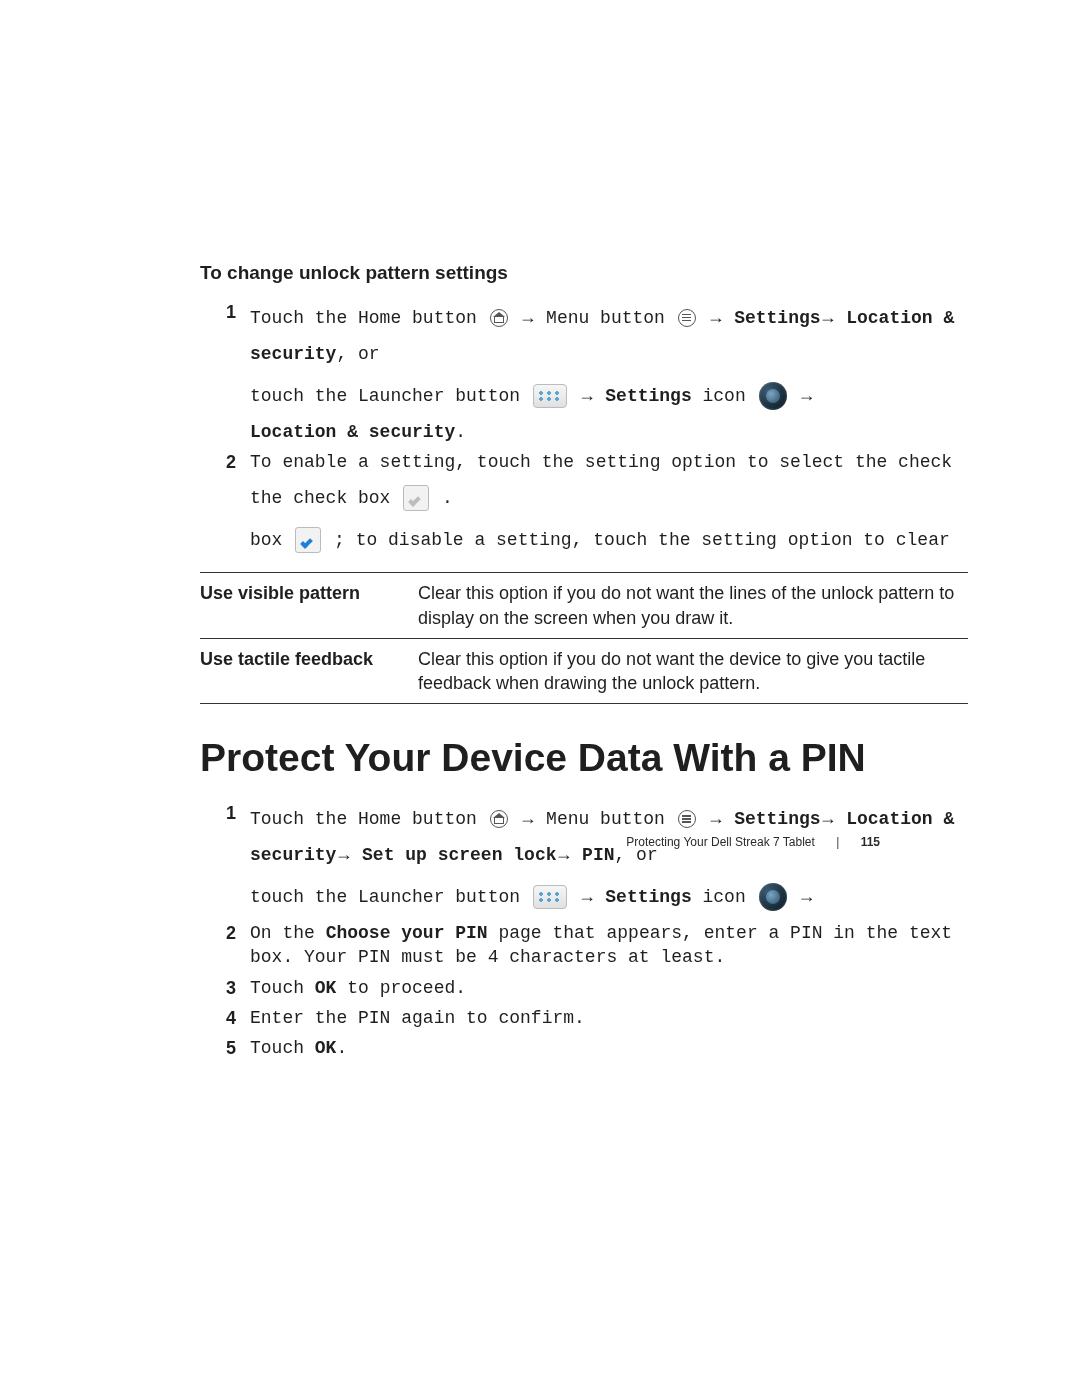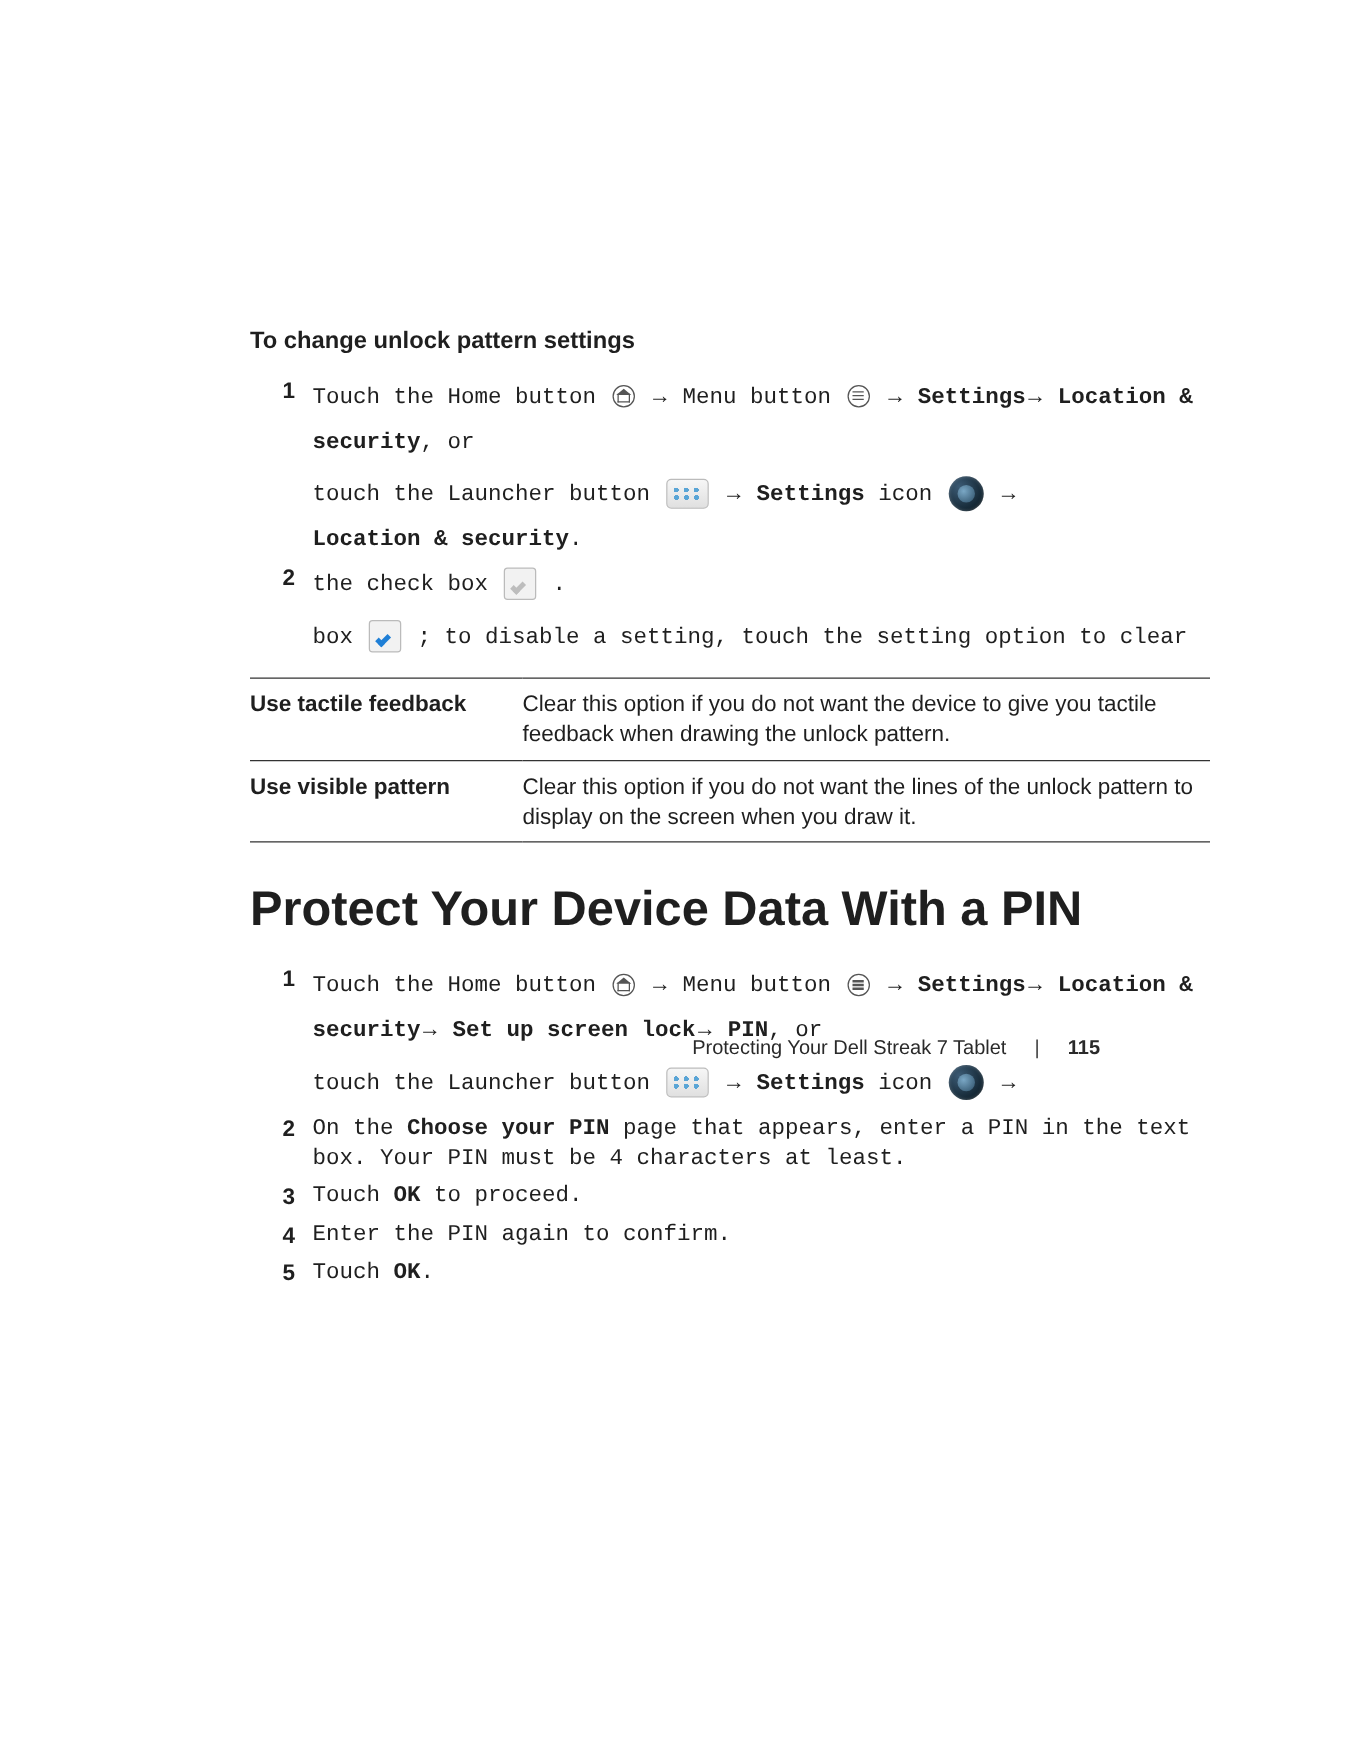--- a/index.html
+++ b/index.html
@@ -197,21 +197,21 @@
     vertical-align: top;
     padding: 8px 8px 8px 0;
   }
   .opt-table tr { border-top: 1px solid #333; }
   .opt-table tr:last-child { border-bottom: 1px solid #333; }
   .opt-table td.label { font-weight:700; width: 210px; }
   .footer {
     position:absolute;
     bottom: 300px;
     right: 200px;
-    font-size: 16px;
+    font-size: 12px;
     color:#2a2a2a;
   }
   .footer .divider { padding: 0 18px; color:#444; }
   .footer .pg { font-weight:700; }
   
   .tall-line { line-height: 2.0; }
   b { font-weight:700; }
 </style>
 </head>
 <body>
@@ -244,44 +244,45 @@
         </p>
         <p>
           <b>Location &amp; security</b><span>.</span>
         </p>
       </div>
     </li>
 
     <li>
       <div class="num">2</div>
       <div class="body">
+        <p><span>To enable a setting, touch the setting option to select the check</span></p>
         <p class="tall-line">
           <span>the check box </span>
           <span class="inline-icon icon-check-off"></span>
           <span> .</span>
         </p>
         <p class="tall-line">
           <span>box </span>
           <span class="inline-icon icon-check-on"></span>
           <span> ; to disable a setting, touch the setting option to clear</span>
         </p>
       </div>
     </li>
   </ol>
 
   <div class="table-wrap">
     <table class="opt-table">
       <tbody>
           <tr>
+        <td class="label">Use visible pattern</td>
+        <td>Clear this option if you do not want the lines of the unlock pattern to display on the screen when you draw it.</td>
+      </tr>
+      <tr>
         <td class="label">Use tactile feedback</td>
         <td>Clear this option if you do not want the device to give you tactile feedback when drawing the unlock pattern.</td>
-      </tr>
-      <tr>
-        <td class="label">Use visible pattern</td>
-        <td>Clear this option if you do not want the lines of the unlock pattern to display on the screen when you draw it.</td>
       </tr>
     </tbody>
       </table>
   </div>
 
   <div class="subsection-heading">Protect Your Device Data With a PIN</div>
 
   <ol class="steps">
     <li>
       <div class="num">1</div>

